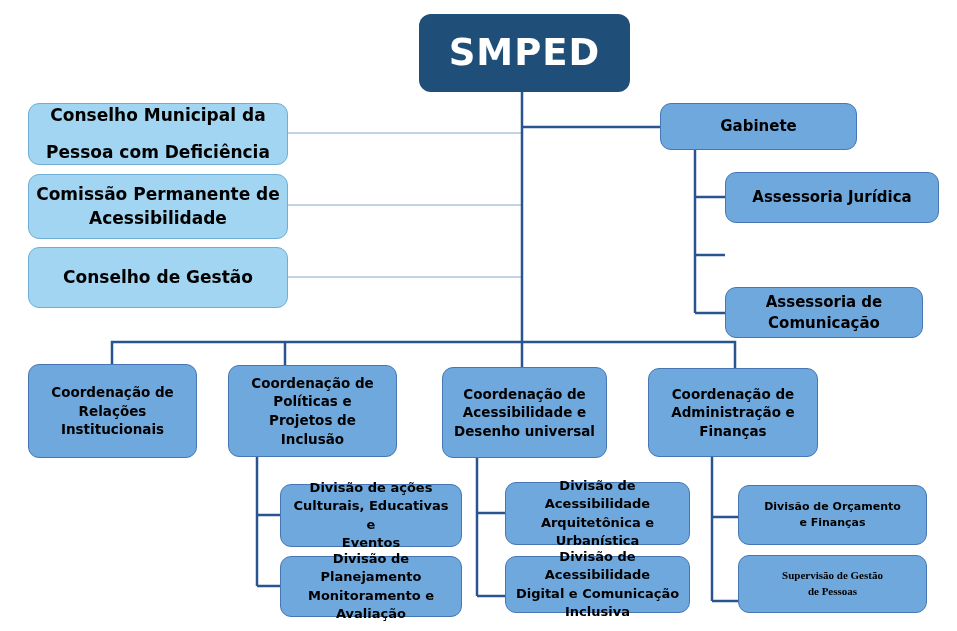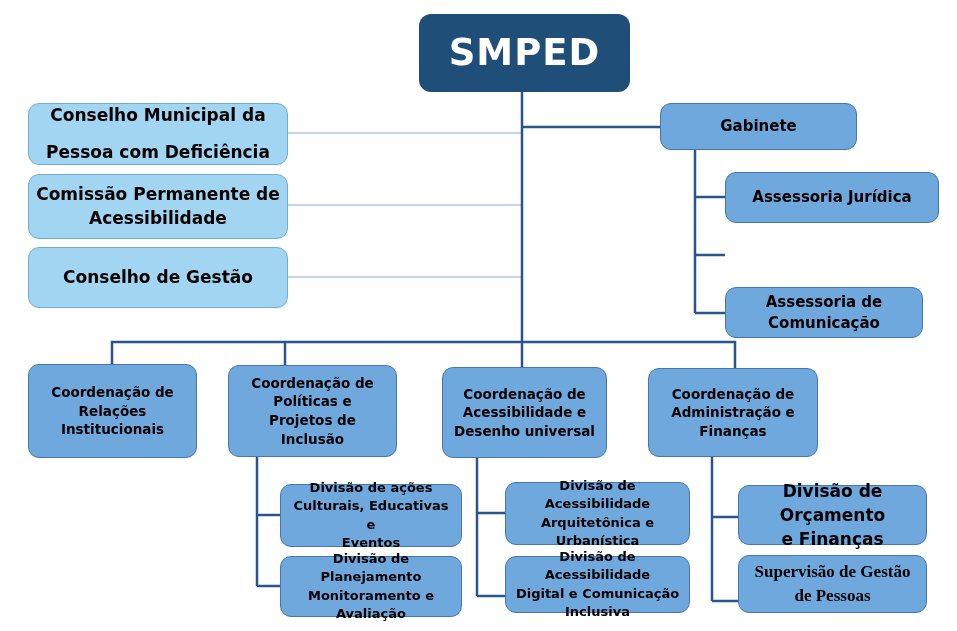--- a/index.html
+++ b/index.html
@@ -26,21 +26,21 @@
   .light{background:var(--light-blue);border:1.5px solid var(--light-border);
     border-radius:11px;font-size:14px;}
   .mid{background:var(--medium-blue);border:1.5px solid var(--medium-border);
     border-radius:11px;}
   .spread{line-height:2.15;}
   .fs-left{font-size:17px;}
   .fs-gab{font-size:15px;}
   .fs-coord{font-size:13.5px;}
   .fs-div-sm{font-size:13px;line-height:1.42;}
   .fs-div-md{font-size:13px;line-height:1.42;}
-  .fs-div-lg{font-size:17px;line-height:1.42;}
+  .fs-div-lg{font-size:11px;line-height:1.42;}
   
   #n-smped{left:419px;top:14px;width:211px;height:78px;border-radius:12px;}
   #n-conselho-municipal{left:28px;top:103px;width:260px;height:62px;}
   #n-comissao-permanente{left:28px;top:174px;width:260px;height:65px;}
   #n-conselho-gestao{left:28px;top:247px;width:260px;height:61px;}
   #n-gabinete{left:660px;top:103px;width:197px;height:47px;}
   #n-assessoria-juridica{left:725px;top:172px;width:214px;height:51px;}
   #n-assessoria-tecnica{left:725px;top:230px;width:198px;height:50px;}
   #n-assessoria-comunicacao{left:725px;top:287px;width:198px;height:51px;}
   #n-coord-relacoes{left:28px;top:364px;width:169px;height:94px;}

